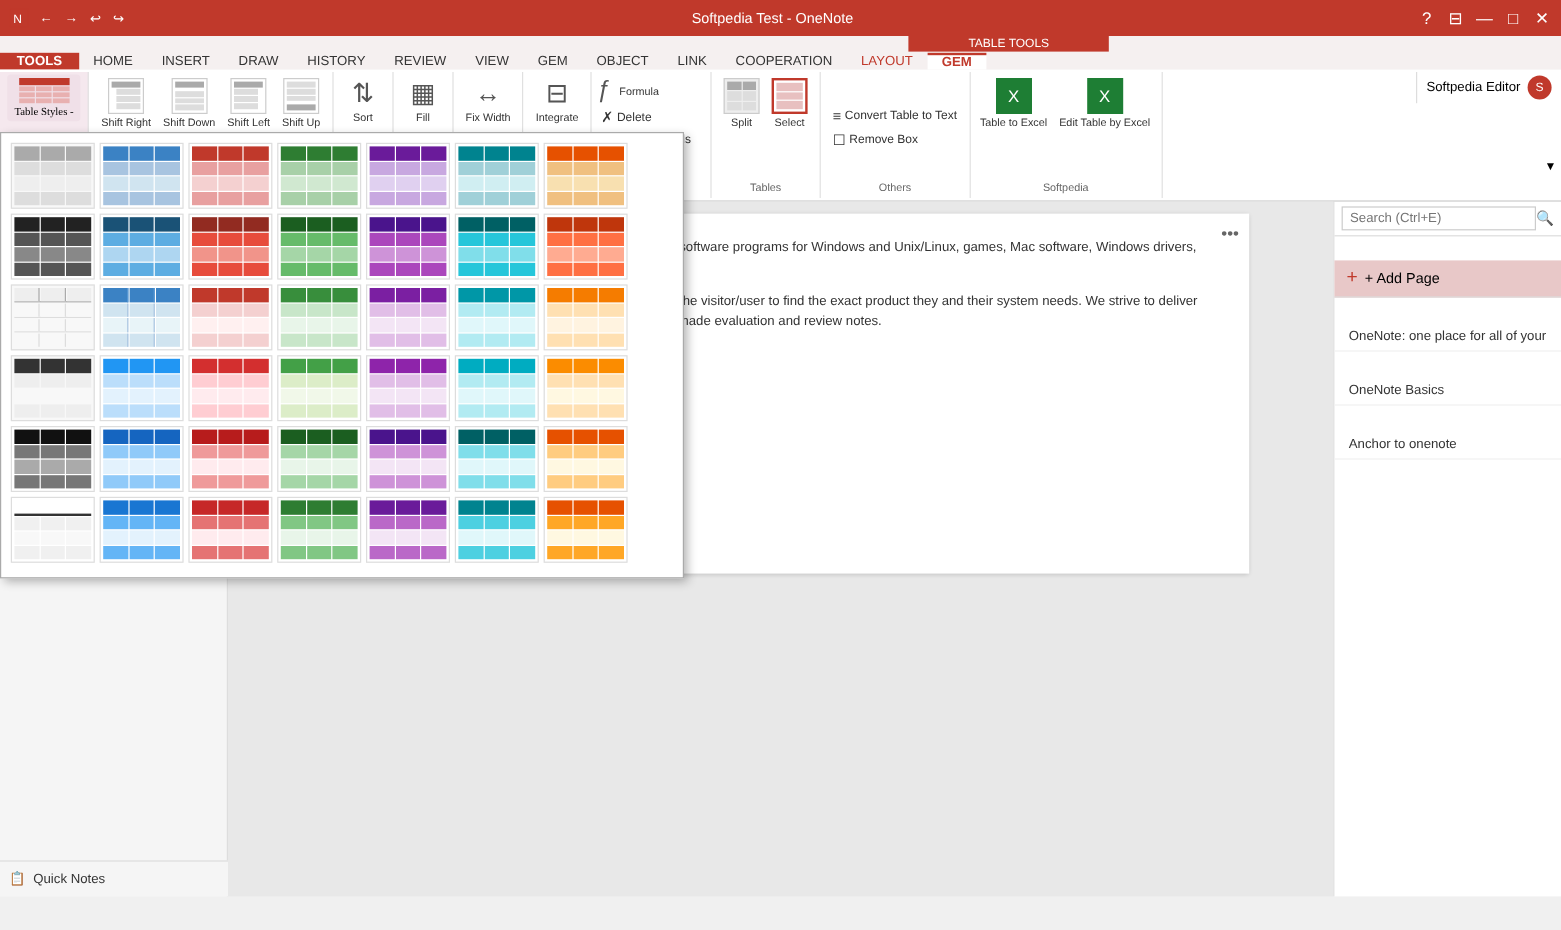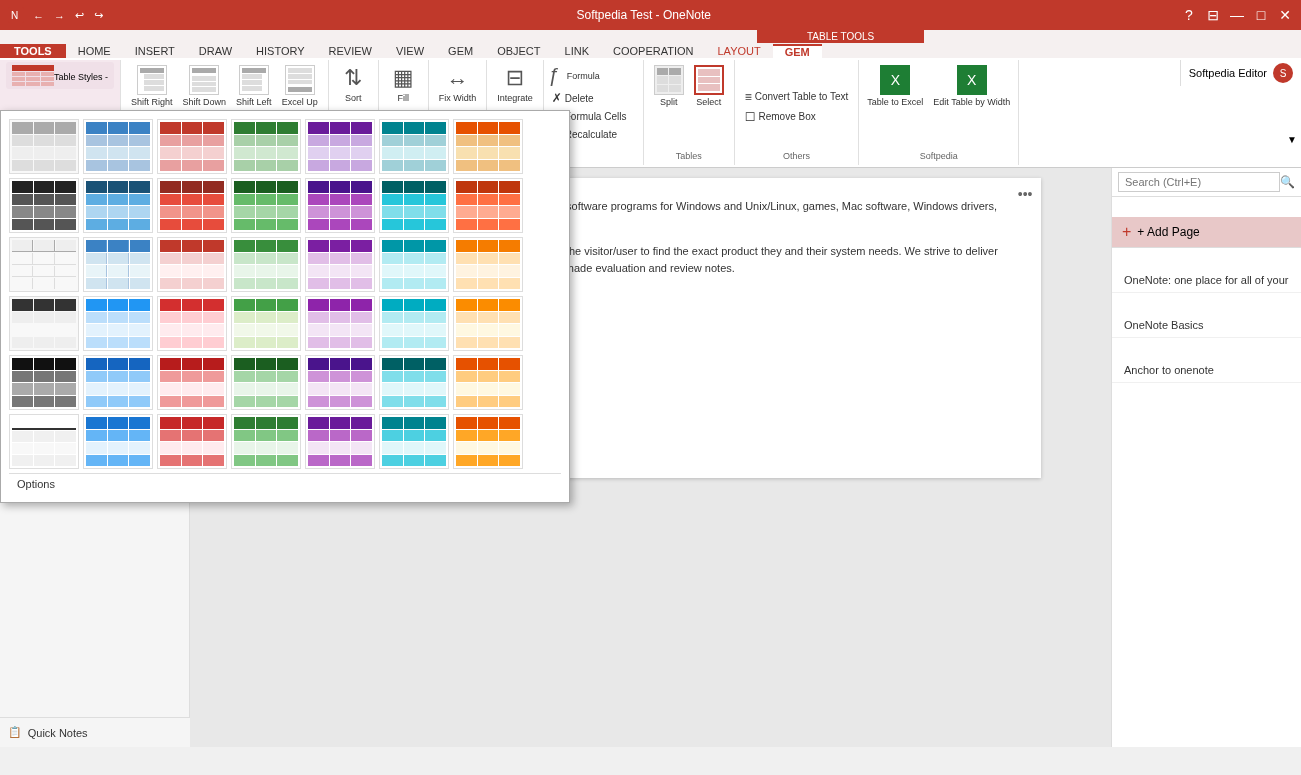--- a/index.html
+++ b/index.html
@@ -99,29 +99,30 @@
       background: transparent;
       border: none;
       font-size: 10px;
       color: #333;
       gap: 3px;
       white-space: nowrap;
     }
 
     .table-styles-btn {
       display: flex;
-      flex-direction: row;
+      flex-direction: column;
       align-items: center;
       cursor: pointer;
       padding: 3px 6px;
       border-radius: 3px;
       border: none;
       background: #f0e0e8;
       min-width: 50px;
       font-size: 9px;
+      font-family: Liberation Serif, serif;
     }
 
     
     .top-area {
       position: relative;
       background: #f5f0f0;
     }
 
     .tabs-row {
       display: flex;
@@ -451,21 +452,21 @@
         </div>
         <span class="btn-label">Shift Left</span>
       </button>
       <button class="ribbon-btn">
         <div style="width:30px;height:30px;border:1px solid #ccc;display:flex;flex-direction:column;gap:1px;padding:2px;">
           <div style="height:5px;background:#ddd;"></div>
           <div style="height:5px;background:#ddd;"></div>
           <div style="height:5px;background:#ddd;margin-bottom:2px;"></div>
           <div style="height:5px;background:#aaa;"></div>
         </div>
-        <span class="btn-label">Excel Up</span>
+        <span class="btn-label">Shift Up</span>
       </button>
     </div>
     <div class="ribbon-group-label"></div>
   </div>
 
   <div class="ribbon-group" style="min-width:50px;">
     <div class="ribbon-buttons-row">
       <button class="ribbon-btn">
         <div style="font-size:22px;color:#555;">⇅</div>
         <span class="btn-label">Sort</span>
@@ -565,21 +566,21 @@
   </div>
 
   <div class="integrate-group">
     <div class="ribbon-buttons-row">
       <button class="ribbon-btn">
         <div style="width:30px;height:30px;background:#1e7e34;display:flex;align-items:center;justify-content:center;color:white;font-size:14px;">X</div>
         <span class="btn-label">Table to Excel</span>
       </button>
       <button class="ribbon-btn">
         <div style="width:30px;height:30px;background:#1e7e34;display:flex;align-items:center;justify-content:center;color:white;font-size:14px;">X</div>
-        <span class="btn-label">Edit Table by Width</span>
+        <span class="btn-label">Edit Table by Excel</span>
       </button>
     </div>
     <div class="ribbon-group-label">Softpedia</div>
   </div>
 
   <button class="scroll-arrow" style="top:4px;">▲</button>
   <button class="scroll-arrow" style="bottom:20px;">▼</button>
 </div>
 
 <div class="dropdown-panel">
@@ -1526,21 +1527,20 @@
           <div class="thumb-cell" style="background:#fff8e1;"></div>
         </div>
       <div class="thumb-row">
           <div class="thumb-cell" style="background:#ffa726;"></div>
           <div class="thumb-cell" style="background:#ffa726;"></div>
           <div class="thumb-cell" style="background:#ffa726;"></div>
         </div>
     </div>
   </div>
 
-  <div class="options-bar">Options</div>
 </div>
 
 <div class="main-area">
 
   <div class="left-sidebar" style="position:relative;">
 
     <div class="quick-notes-bar">
       <span>📋</span>
       <span>Quick Notes</span>
     </div>

